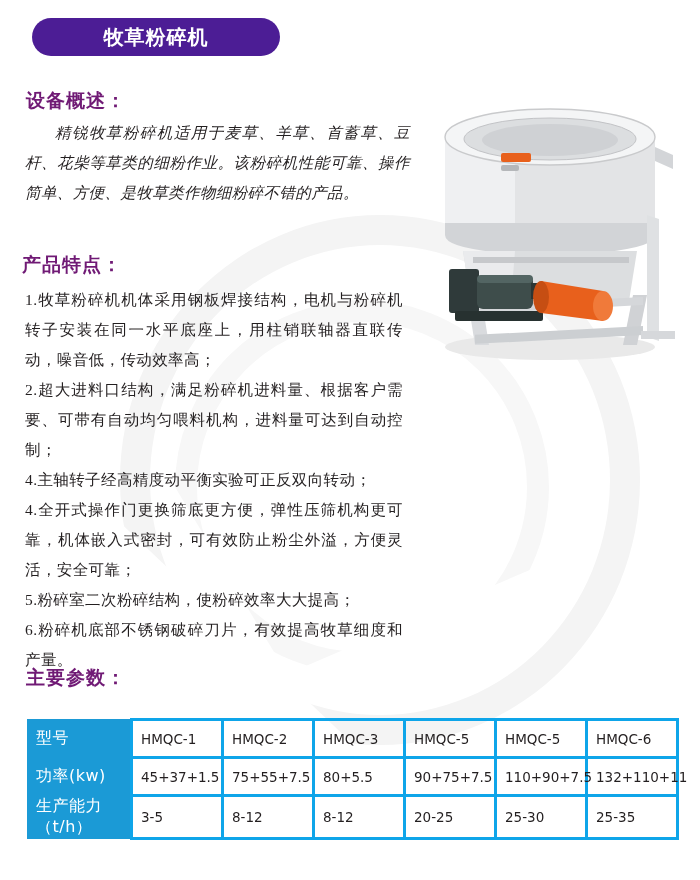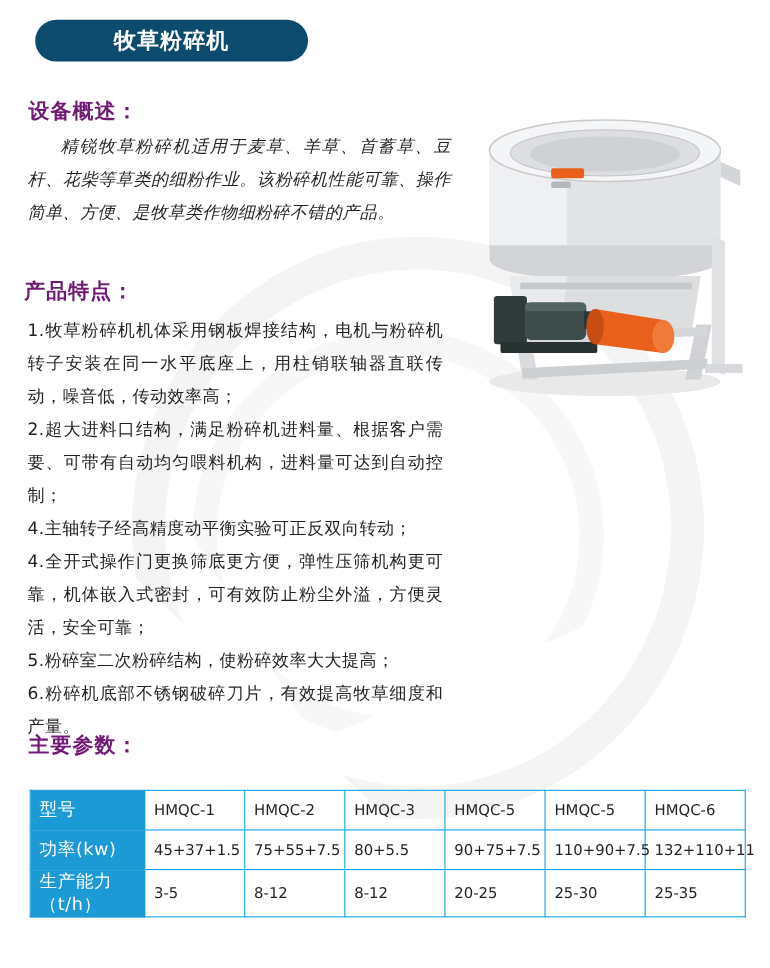--- a/index.html
+++ b/index.html
@@ -47,21 +47,21 @@
     clip-path: polygon(0 0, 100% 0, 100% 70%, 30% 100%, 0 50%);
   }
 
   
   .title-pill {
     position: absolute;
     left: 32px;
     top: 18px;
     width: 248px;
     height: 38px;
-    background: #0c4a6e;
+    background: #4c1d95;
     border-radius: 19px / 19px;
     display: flex;
     align-items: center;
     justify-content: center;
     z-index: 3;
   }
   .title-pill span {
     color: #ffffff;
     font-size: 20px;
     font-weight: bold;
@@ -100,20 +100,21 @@
     font-style: italic;
   }
   #features-list {
     left: 25px;
     top: 285px;
     width: 378px;
   }
   #features-list .feat {
     margin: 0;
     text-align: justify;
+    font-family: Liberation Serif, serif;
   }
 
   
   .photo {
     position: absolute;
     left: 415px;
     top: 95px;
     width: 268px;
     height: 272px;
     z-index: 2;
@@ -123,21 +124,21 @@
   .param-table {
     position: absolute;
     left: 27px;
     top: 718px;
     width: 650px;
     border-collapse: collapse;
     z-index: 3;
     table-layout: fixed;
   }
   .param-table td {
-    border: 1px solid #0ea5e9;
+    border: 3px solid #0ea5e9;
     height: 35px;
     font-size: 13.5px;
     padding: 0 8px;
     color: #231f20;
     vertical-align: middle;
   }
   .param-table td.rowhead {
     background: #1b9ad6;
     color: #ffffff;
     font-size: 16px;

